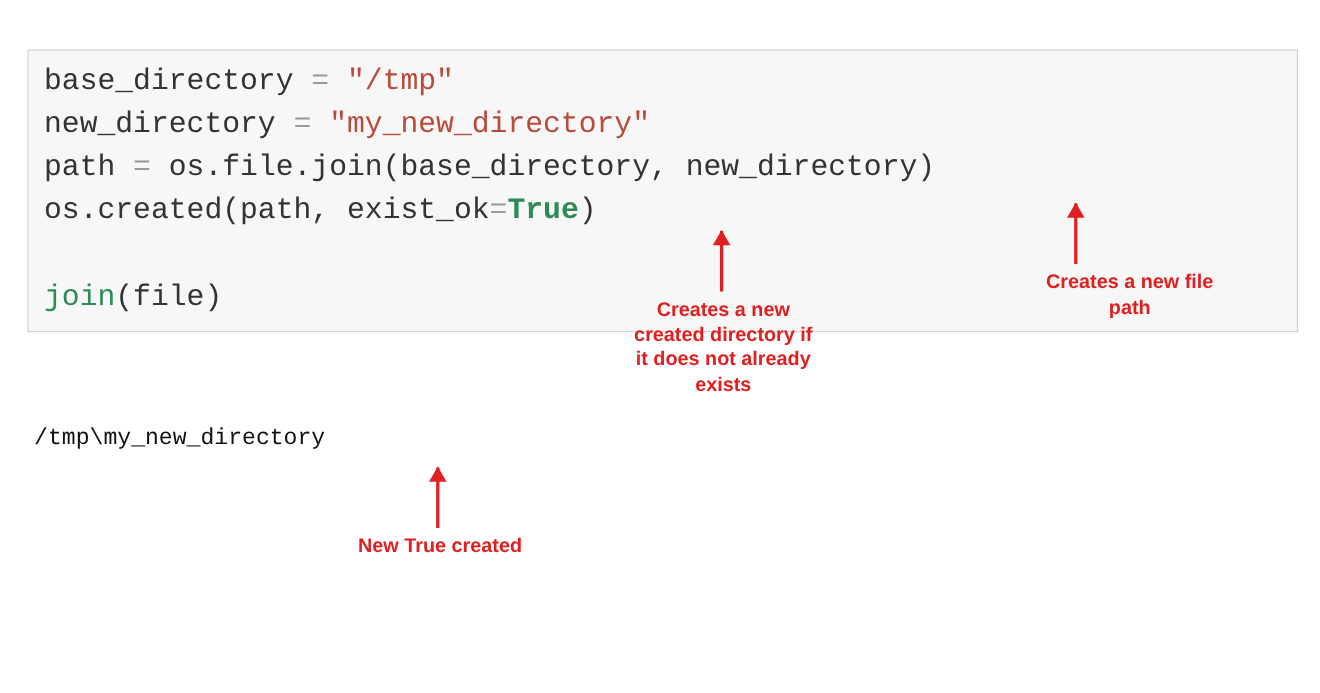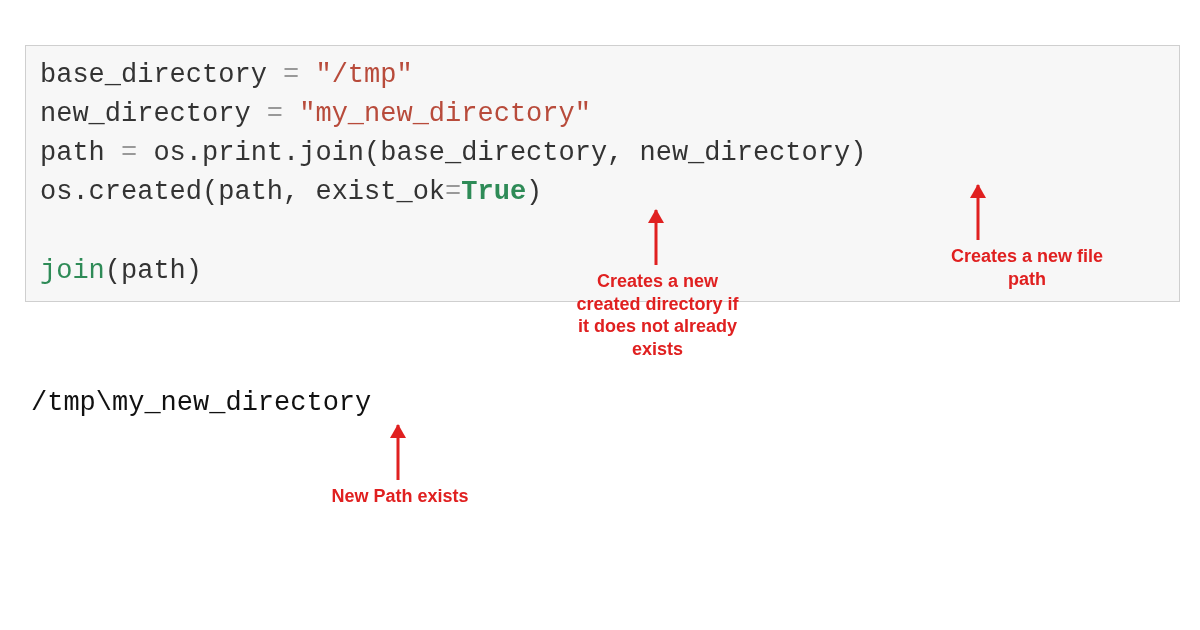--- a/index.html
+++ b/index.html
@@ -29,21 +29,21 @@
   }
   .tok-op { color: #999; }
   .tok-str { color: #b84b3b; }
   .tok-kw { color: #2e8b57; font-weight: bold; margin-top: 12px; }
   .tok-call { color: #2e8b57; }
   .output {
     position: absolute;
     left: 31px;
     top: 388px;
     font-family: "Consolas", "Menlo", "Courier New", monospace;
-    font-size: 27px;
+    font-size: 21px;
     color: #111;
   }
   .annot {
     position: absolute;
     color: #e02020;
     font-weight: bold;
     font-size: 18px;
     text-align: center;
     line-height: 1.25;
     white-space: pre-line;
@@ -68,24 +68,24 @@
     border-left: 8px solid transparent;
     border-right: 8px solid transparent;
     border-bottom: 14px solid #e02020;
   }
 </style>
 </head>
 <body>
 
 <div class="code-block"><span><span>base_directory </span><span class="tok-op">=</span><span class="tok-str"> "/tmp"</span></span>
 <span><span>new_directory </span><span class="tok-op">=</span><span class="tok-str"> "my_new_directory"</span></span>
-<span><span>path </span><span class="tok-op">=</span><span> os.print.join(base_directory, new_directory)</span></span>
+<span><span>path </span><span class="tok-op">=</span><span> os.file.join(base_directory, new_directory)</span></span>
 <span><span>os.created(path, exist_ok</span><span class="tok-op">=</span><span class="tok-kw">True</span><span>)</span></span>
 <span></span>
-<span><span class="tok-call">join</span><span>(path)</span></span></div>
+<span><span class="tok-call">join</span><span>(file)</span></span></div>
 
 <div class="output">/tmp\my_new_directory</div>
 
 <div class="arrow" style="left:648px; top:210px; width:16px; height:55px;">
   <div class="arrow-head-up"></div>
   <div class="arrow-stem" style="height:55px;"></div>
 </div>
 <div class="annot" style="left:565px; top:270px; width:185px;">Creates a new
 created directory if
 it does not already
@@ -95,13 +95,13 @@
   <div class="arrow-head-up"></div>
   <div class="arrow-stem" style="height:55px;"></div>
 </div>
 <div class="annot" style="left:937px; top:245px; width:180px;">Creates a new file
 path</div>
 
 <div class="arrow" style="left:390px; top:425px; width:16px; height:55px;">
   <div class="arrow-head-up"></div>
   <div class="arrow-stem" style="height:55px;"></div>
 </div>
-<div class="annot" style="left:310px; top:485px; width:180px;">New Path exists</div>
+<div class="annot" style="left:310px; top:485px; width:180px;">New True created</div>
 
 </body></html>

